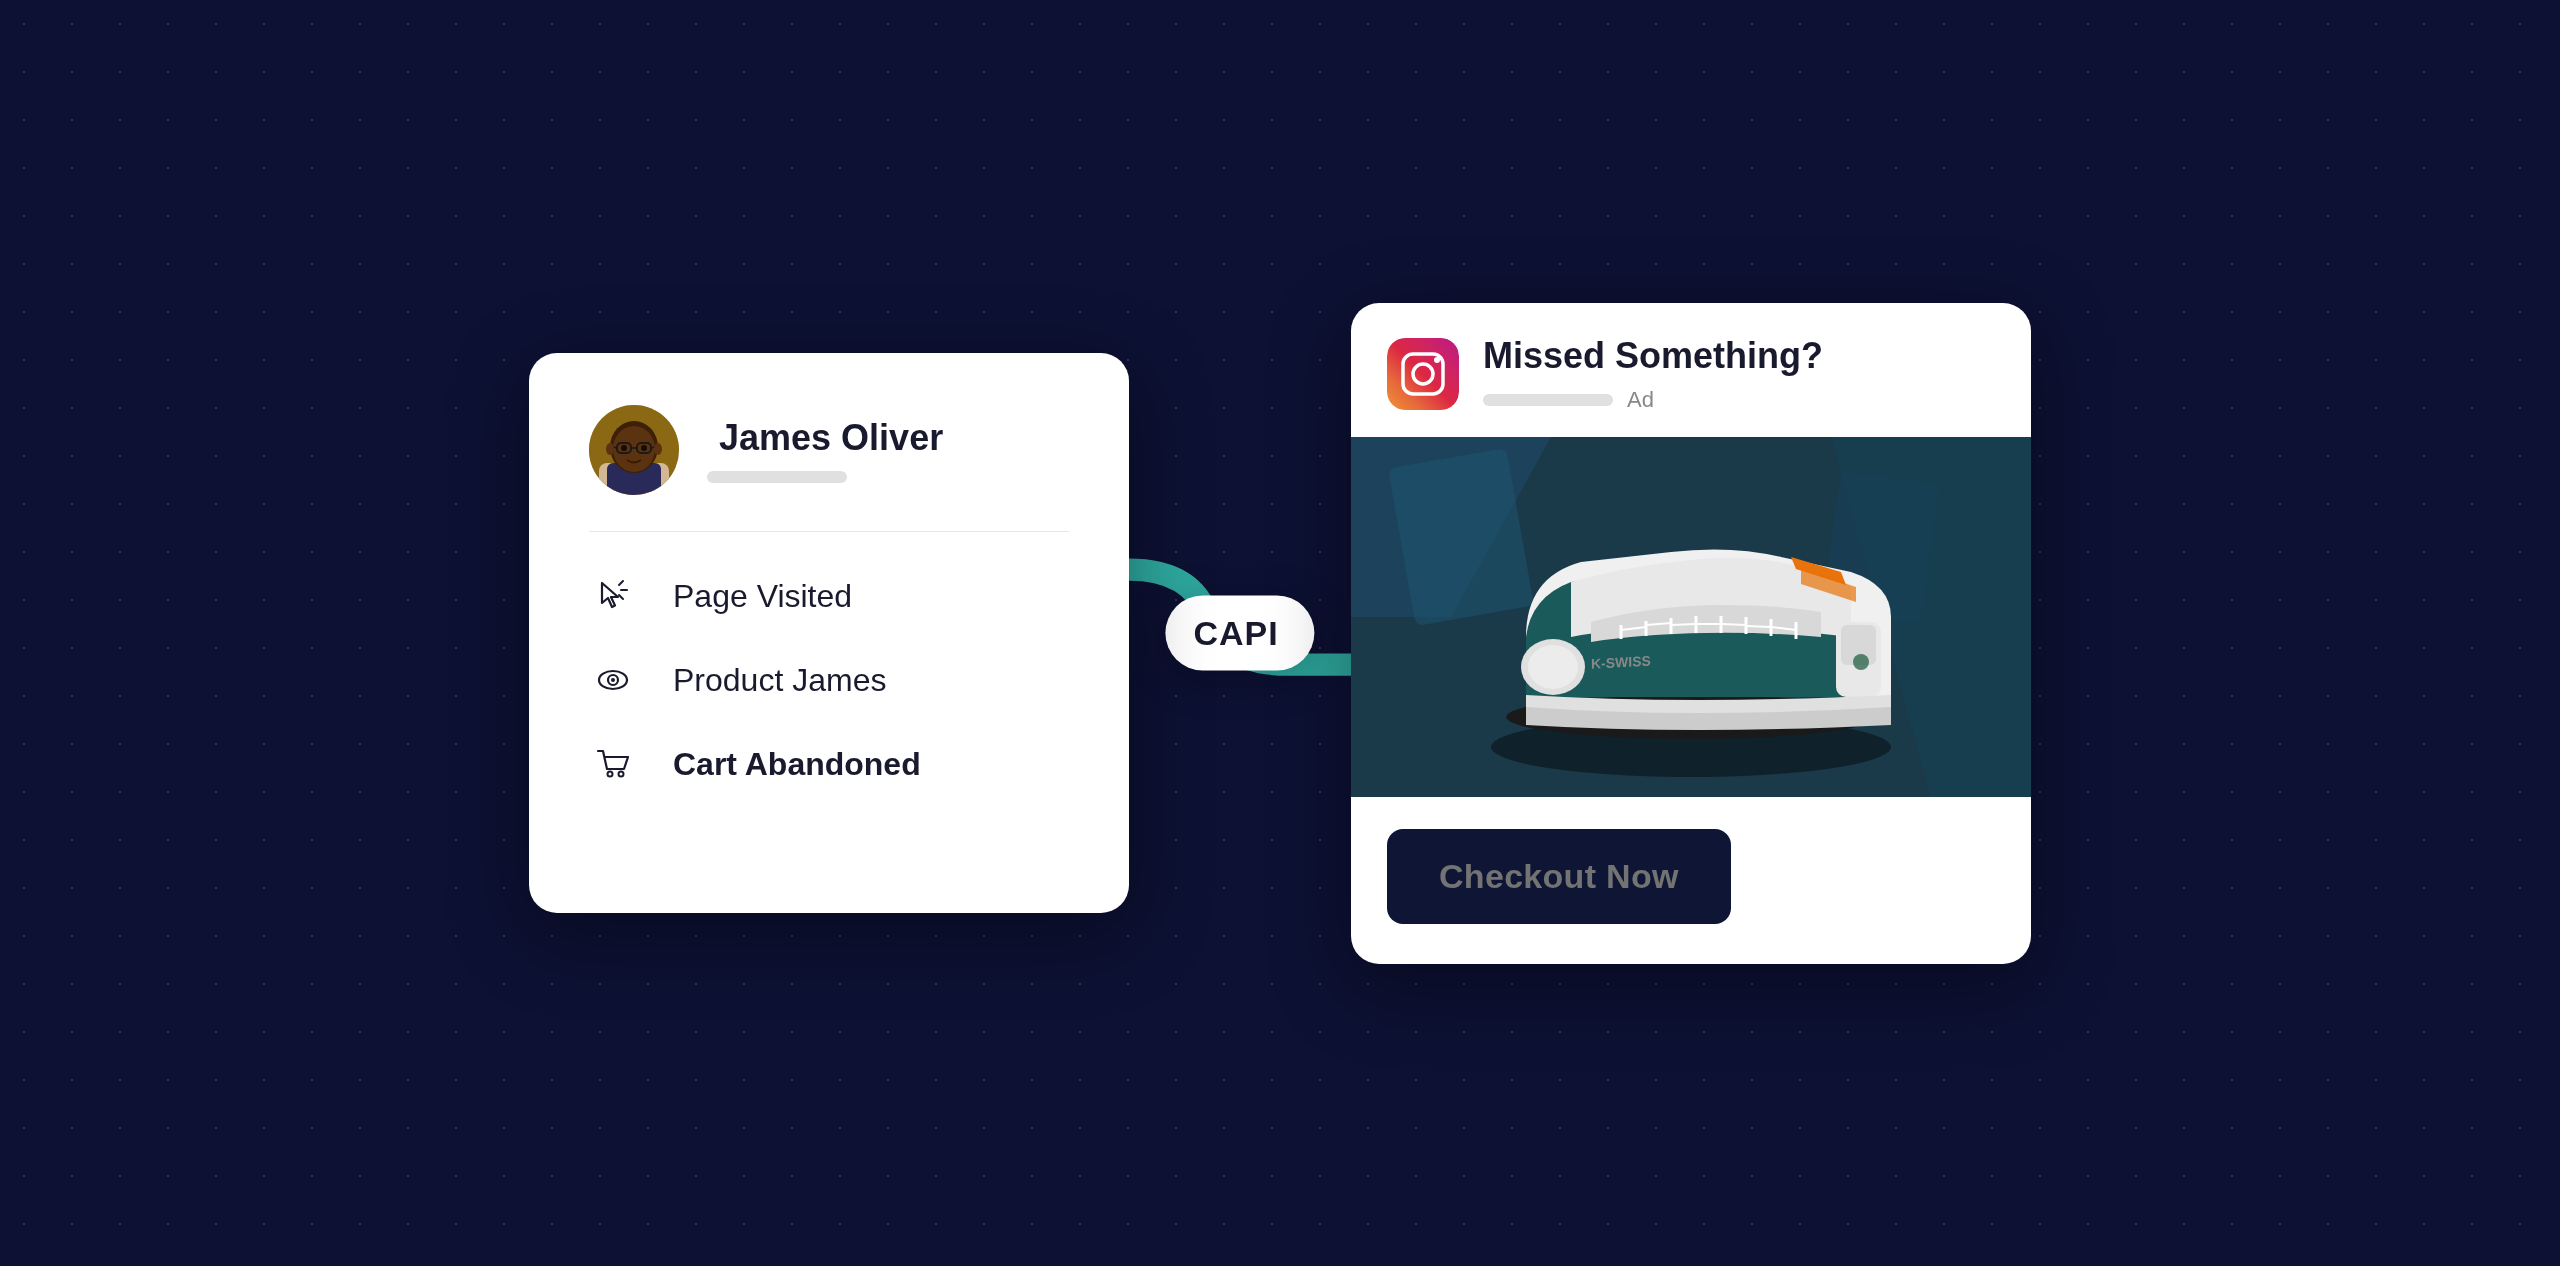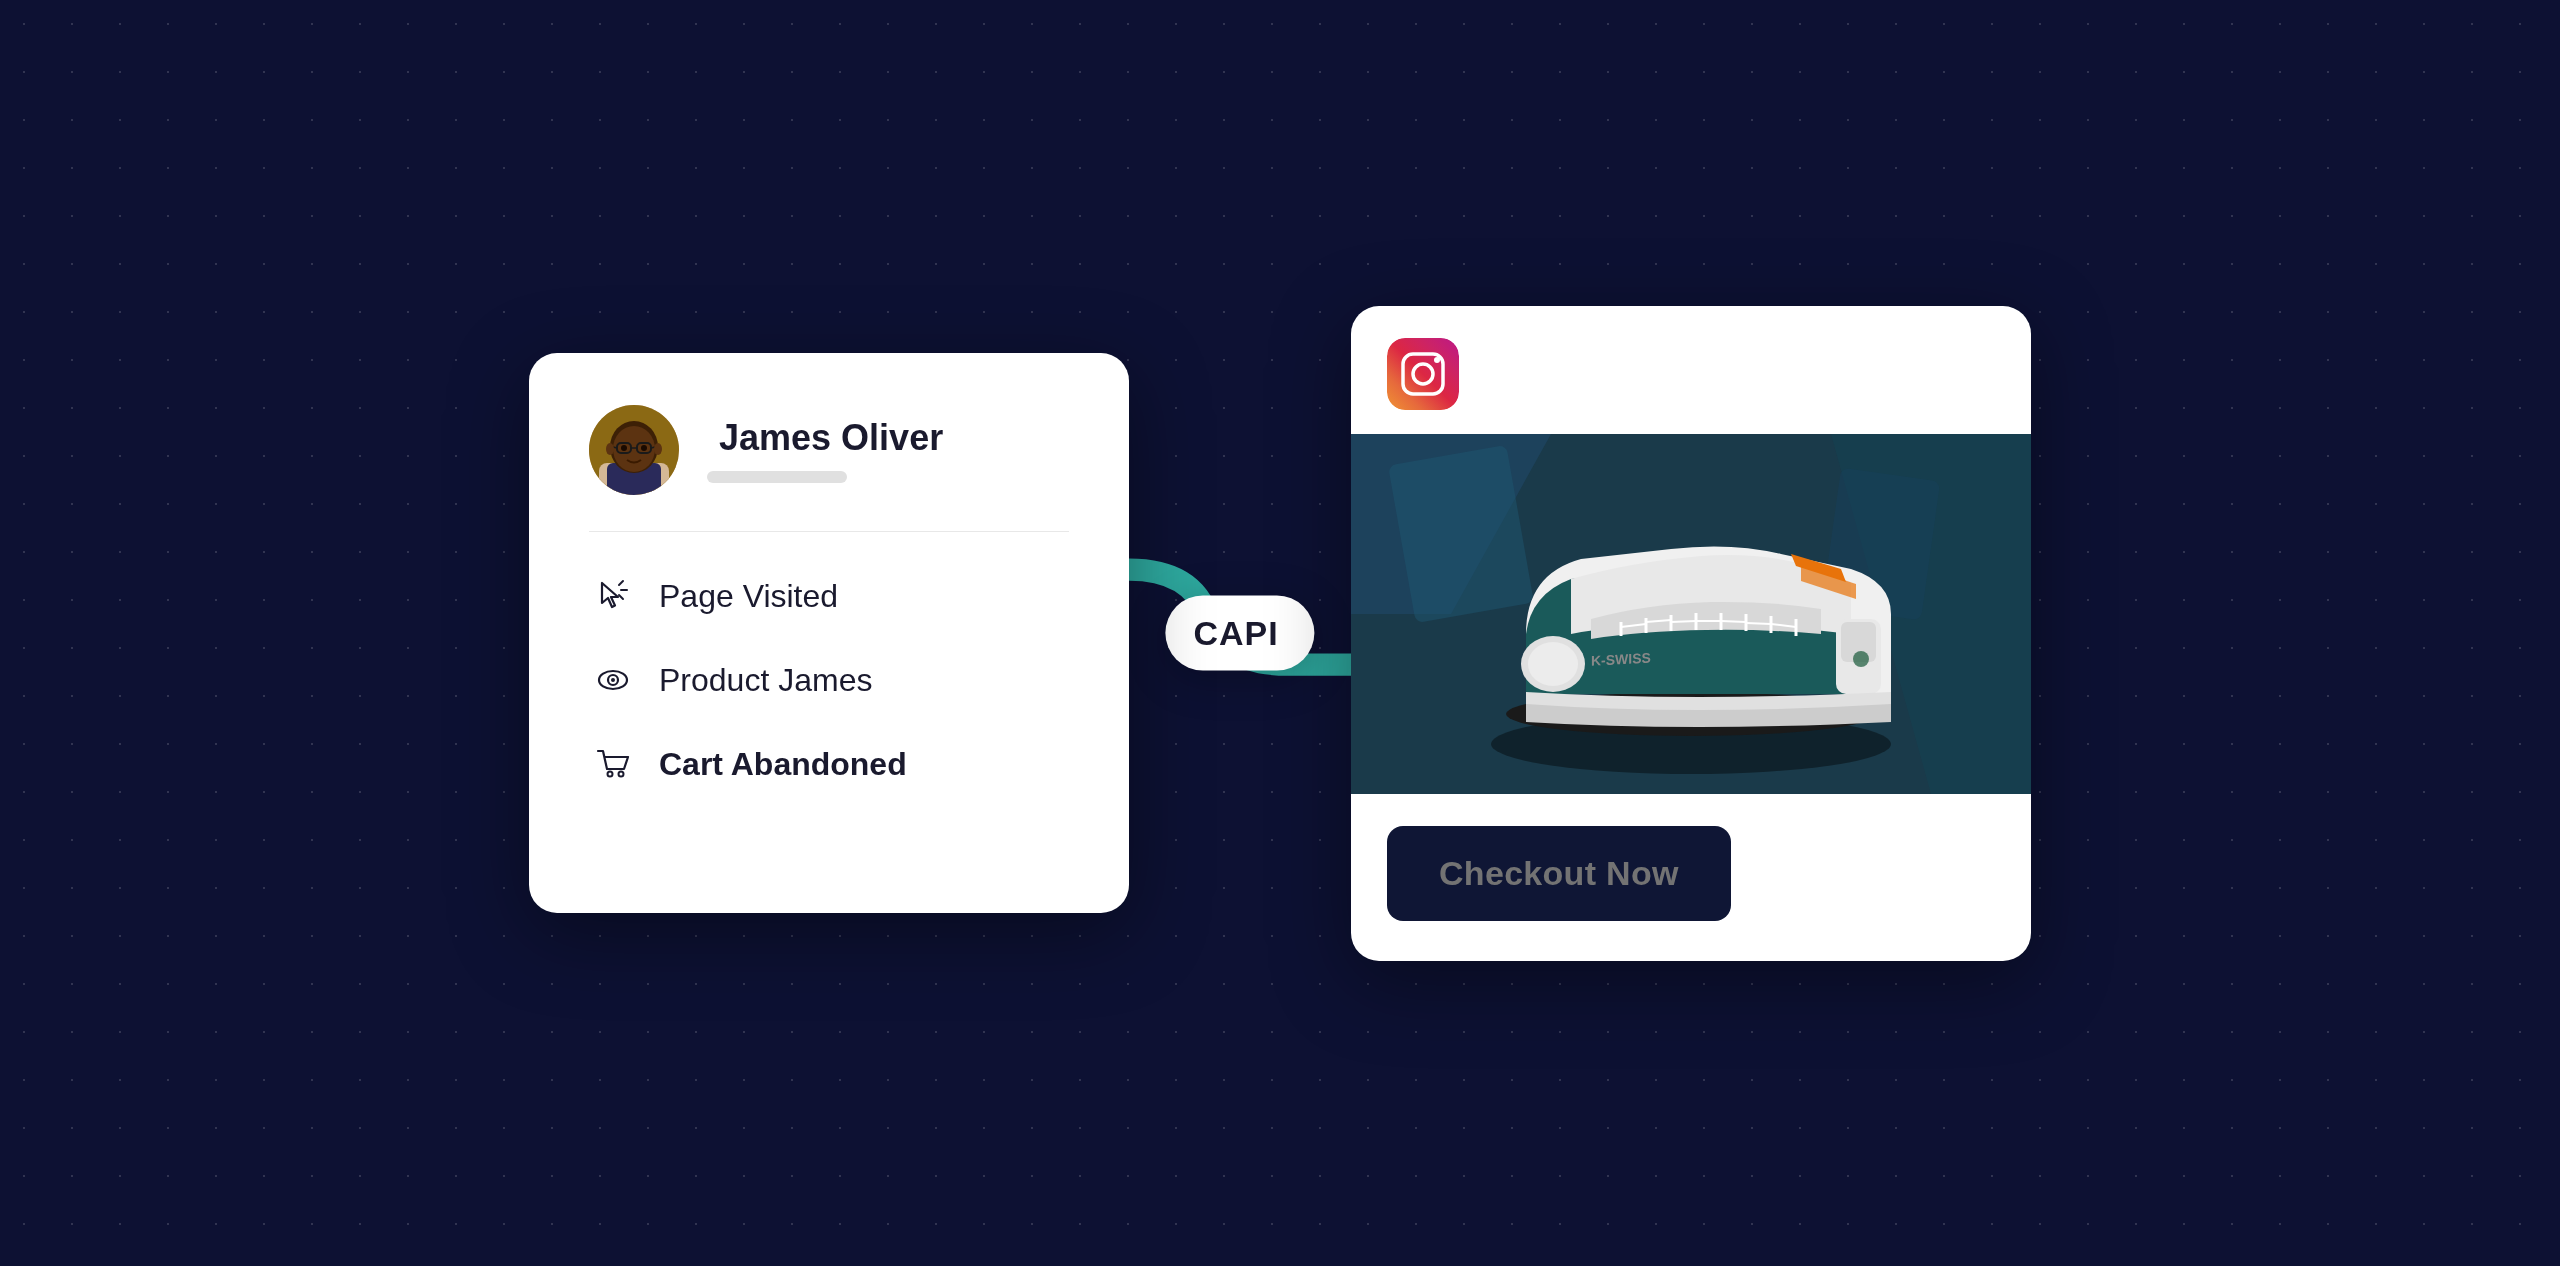--- a/index.html
+++ b/index.html
@@ -97,21 +97,21 @@
 
     .events-list {
       display: flex;
       flex-direction: column;
       gap: 36px;
     }
 
     .event-item {
       display: flex;
       align-items: center;
-      gap: 22px;
+      gap: 36px;
     }
 
     .event-icon {
       width: 48px;
       height: 48px;
       display: flex;
       align-items: center;
       justify-content: center;
       flex-shrink: 0;
     }
@@ -394,20 +394,27 @@
             <stop offset="75%" stop-color="#cc2366"></stop>
             <stop offset="100%" stop-color="#bc1888"></stop>
           </linearGradient>
         </defs>
         <rect width="72" height="72" rx="18" fill="url(#ig-grad)"></rect>
         <rect x="16" y="16" width="40" height="40" rx="10" stroke="white" stroke-width="3.5" fill="none"></rect>
         <circle cx="36" cy="36" r="10" stroke="white" stroke-width="3.5" fill="none"></circle>
         <circle cx="50" cy="22" r="3" fill="white"></circle>
       </svg>
 
+      <div class="ig-header-text">
+        <div class="ig-title">Missed Something?</div>
+        <div class="ig-subtitle-row">
+          <div class="ig-name-bar"></div>
+          <span class="ig-ad-badge">Ad</span>
+        </div>
+      </div>
     </div>
 
     <div class="shoe-image-container">
 
       <svg style="position:absolute;inset:0;width:100%;height:100%" viewBox="0 0 680 360" xmlns="http://www.w3.org/2000/svg">
 
         <rect width="680" height="360" fill="#1a3a4a"></rect>
 
         <polygon points="0,0 200,0 100,180 0,180" fill="#1e4560" opacity="0.8"></polygon>
         <polygon points="680,0 480,0 580,360 680,360" fill="#164050" opacity="0.7"></polygon>

